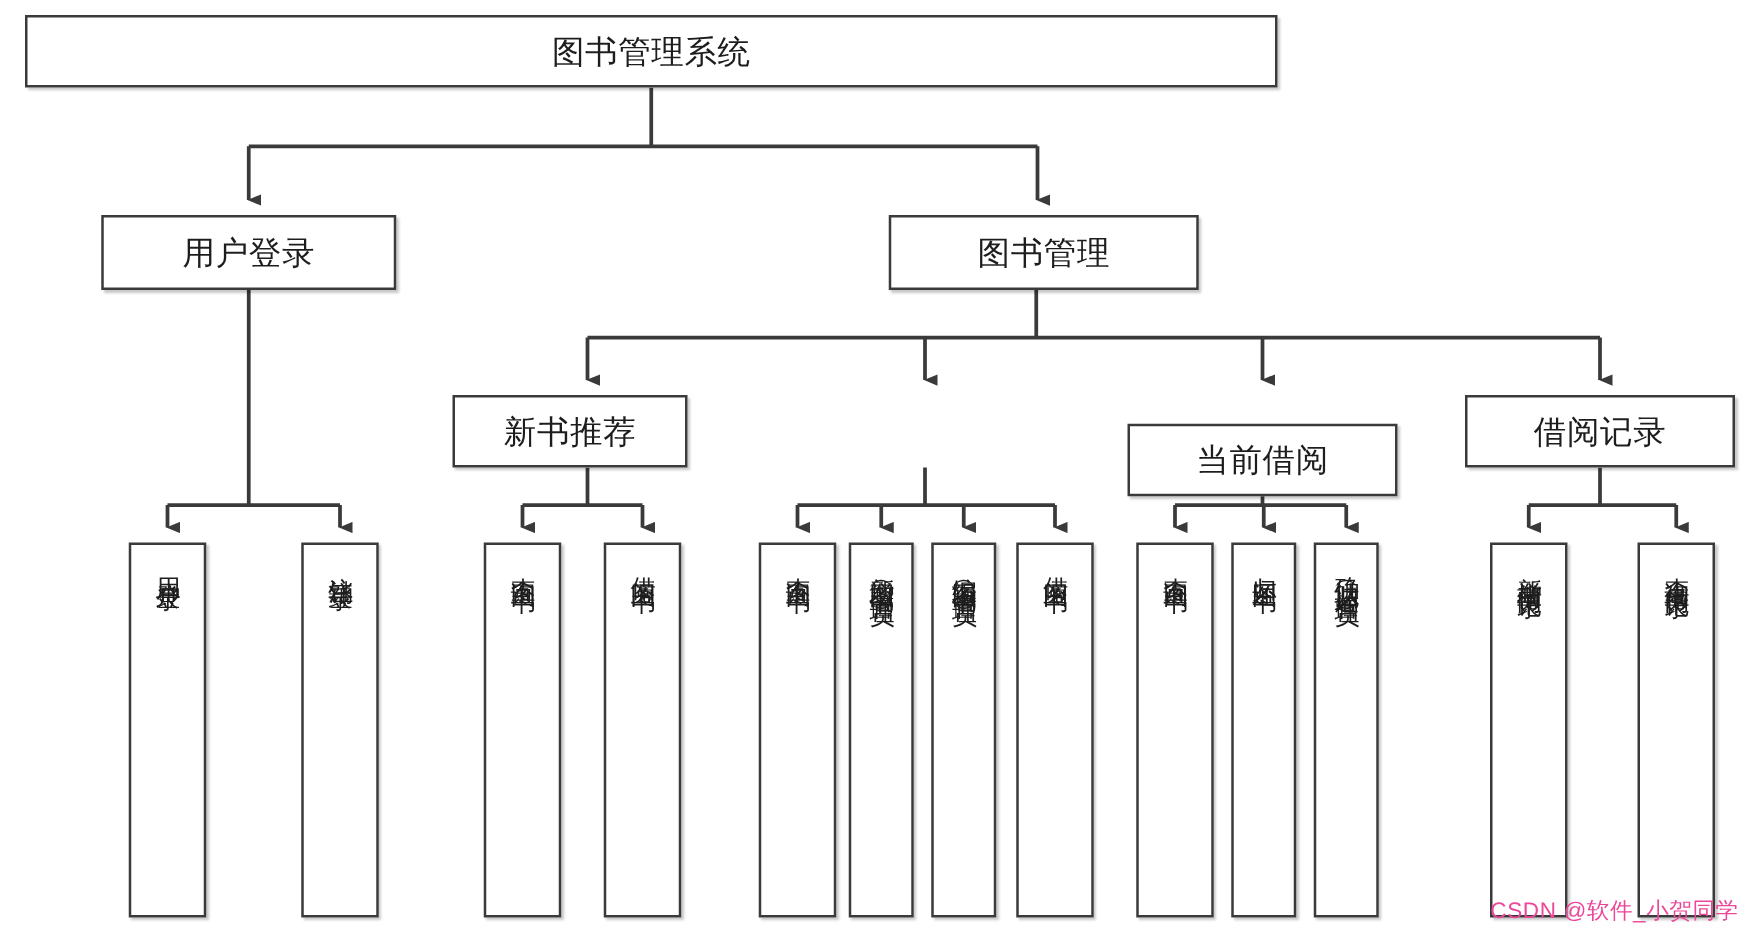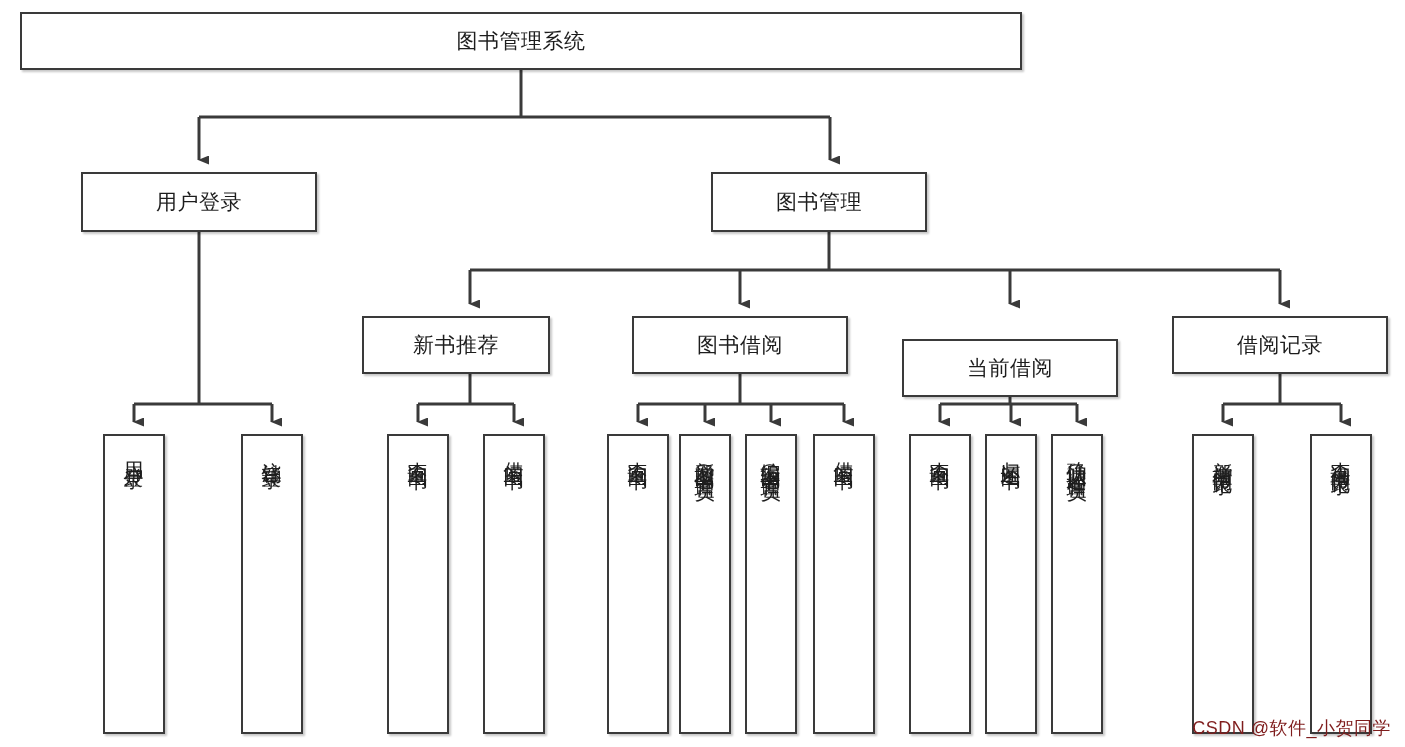--- a/index.html
+++ b/index.html
@@ -34,21 +34,21 @@
     border: 2px solid #3a3a3a;
     background: #ffffff;
     box-shadow: 2px 2px 2px rgba(0,0,0,0.22);
     display: flex;
     align-items: center;
     justify-content: center;
     color: #1d1d1d;
     z-index: 2;
   }
   .node-label {
-    font-size: 21px;
+    font-size: 26px;
     line-height: 1.25;
     letter-spacing: 0.5px;
     white-space: nowrap;
     color: #1d1d1d;
   }
   .node.horizontal .node-label {
     writing-mode: horizontal-tb;
   }
   .node.vertical {
     align-items: flex-start;
@@ -60,21 +60,21 @@
     font-size: 20px;
     letter-spacing: 3px;
     line-height: 1;
     white-space: nowrap;
   }
   .watermark {
     position: absolute;
     right: 14px;
     bottom: 7px;
     font-size: 18px;
-    color: #7f1d1d;
+    color: #ec4899;
     letter-spacing: 0.5px;
     z-index: 3;
     white-space: nowrap;
   }
 </style>
 </head>
 <body>
 
 <div id="diagram-root">
 
@@ -128,30 +128,27 @@
     </g>
   </svg>
 
   <div class="node horizontal" style="left:20px; top:12px; width:1002px; height:58px;">
     <span class="node-label">图书管理系统</span>
   </div>
 
   <div class="node horizontal" style="left:81px; top:172px; width:236px; height:60px;">
     <span class="node-label">用户登录</span>
   </div>
-  <div class="node horizontal" style="left:711px; top:172px; width:216px; height:60px;">
+  <div class="node horizontal" style="left:711px; top:172px; width:248px; height:60px;">
     <span class="node-label">图书管理</span>
   </div>
 
   <div class="node horizontal" style="left:362px; top:316px; width:188px; height:58px;">
     <span class="node-label">新书推荐</span>
   </div>
-  <div class="node horizontal" style="left:632px; top:316px; width:216px; height:58px;">
-    <span class="node-label">图书借阅</span>
-  </div>
   <div class="node horizontal" style="left:902px; top:316px; width:216px; height:58px;margin-top:23px;">
     <span class="node-label">当前借阅</span>
   </div>
   <div class="node horizontal" style="left:1172px; top:316px; width:216px; height:58px;align-items:center;">
     <span class="node-label">借阅记录</span>
   </div>
 
   <div class="node vertical" style="left:103px; top:434px; width:62px; height:300px;">
     <span class="node-label">用户登录</span>
   </div>

